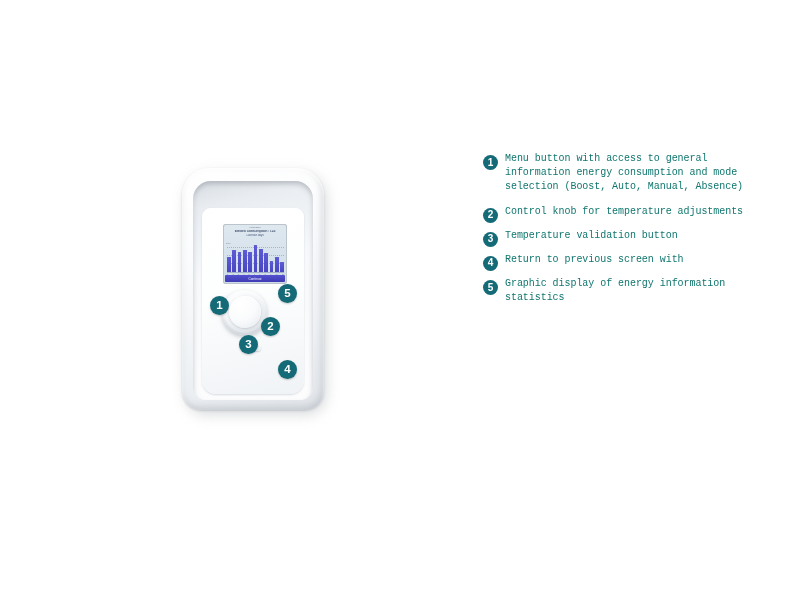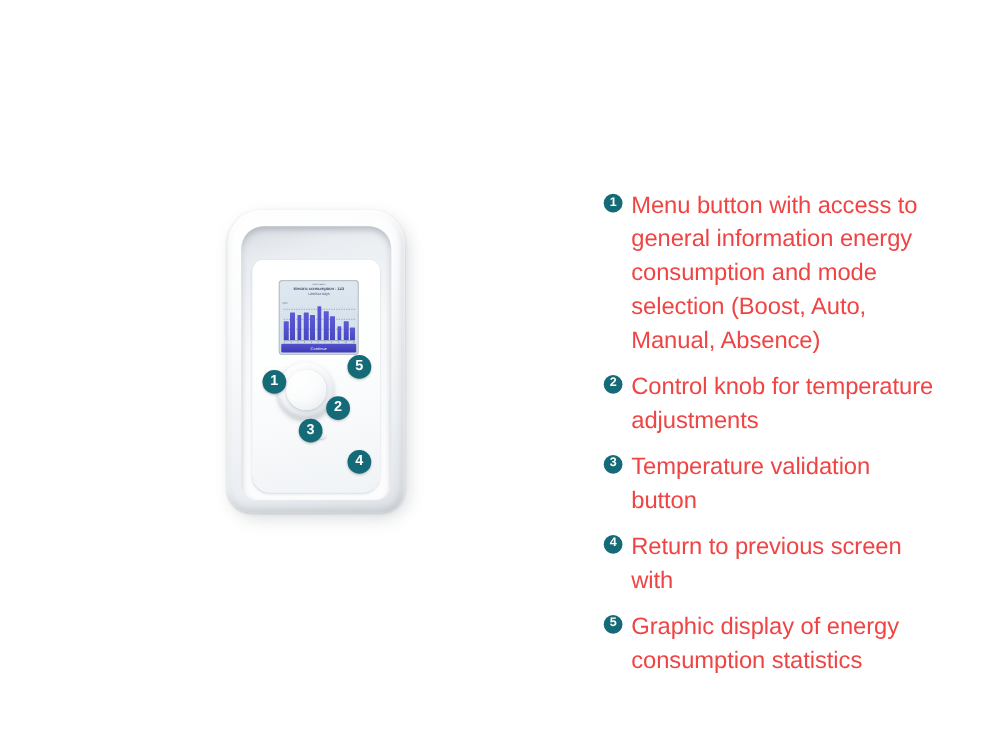--- a/index.html
+++ b/index.html
@@ -291,24 +291,25 @@
     background: #146a77;
     color: #ffffff;
     font-size: 10px;
     font-weight: 700;
     display: flex;
     align-items: center;
     justify-content: center;
     line-height: 1;
   }
   .callout-text {
-    font-size: 19px;
+    font-size: 10px;
     line-height: 1.42;
-    color: #ef4444;
+    color: #0f766e;
     letter-spacing: -0.05px;
+    font-family: Liberation Mono, monospace;
   }
 </style>
 </head>
 <body>
 
 <div id="page">
 
   <div id="device-figure">
 
     <div class="device-shadow"></div>
@@ -397,17 +398,17 @@
       <div class="callout-item">
         <div class="callout-badge">3</div>
         <div class="callout-text">Temperature validation button</div>
       </div>
       <div class="callout-item">
         <div class="callout-badge">4</div>
         <div class="callout-text">Return to previous screen with</div>
       </div>
       <div class="callout-item">
         <div class="callout-badge">5</div>
-        <div class="callout-text">Graphic display of energy consumption statistics</div>
+        <div class="callout-text">Graphic display of energy information statistics</div>
       </div>
     </div>
 
 </div>
 
 </body></html>

